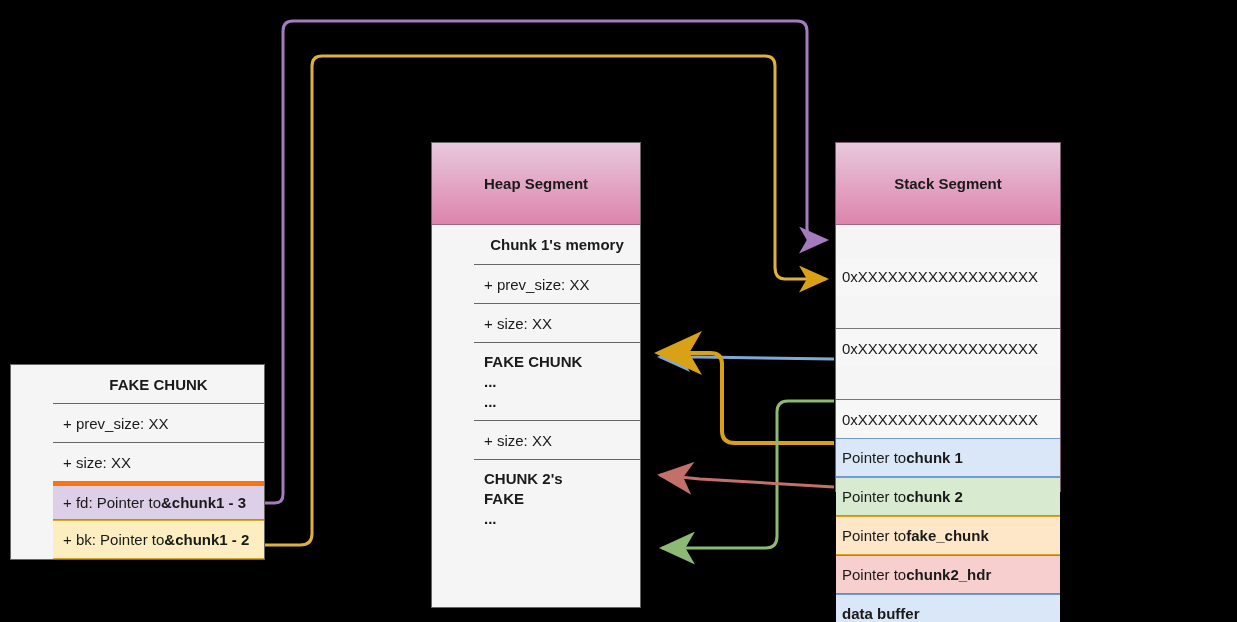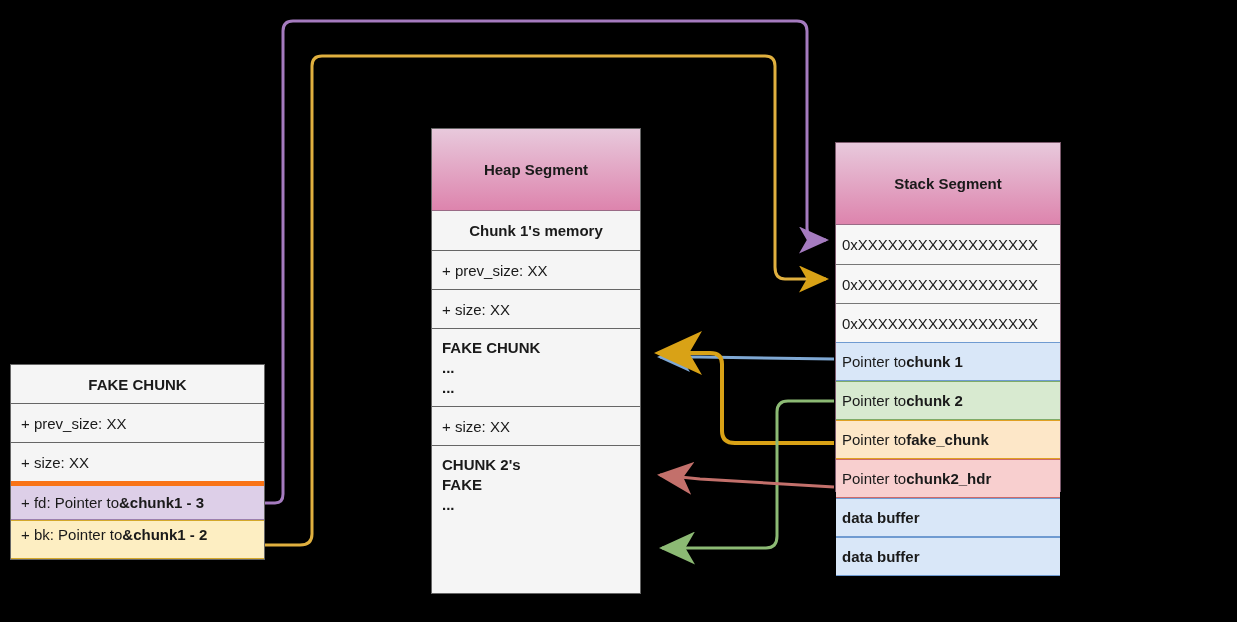--- a/index.html
+++ b/index.html
@@ -13,42 +13,42 @@
   .box{position:absolute;box-sizing:border-box;background:#f5f5f5;
        border:1px solid #666;}
 
   .hdr{height:81px;display:flex;align-items:center;justify-content:center;
        font-weight:bold;font-size:15px;color:#1a1a1a;
        background:linear-gradient(180deg,#e8c9dc 0%,#dd84ad 100%);
        border-bottom:1px solid #9a6b86;}
 
   .row{box-sizing:border-box;display:flex;align-items:center;
        font-size:15px;color:#1a1a1a;background:#f5f5f5;
-       border-top:1px solid #666;padding:15px 10px;}
+       border-top:1px solid #666;padding:0 10px;margin-left:42px;}
   .row.first{border-top:none;}
   .row.center{justify-content:center;font-weight:bold;}
   .row.left{justify-content:flex-start;}
   .row.multi{display:block;padding-top:9px;line-height:20px;font-weight:bold;}
 
   .h-row{height:39px;}
 
   
-  #heap-segment{left:431px;top:128px;width:210px;height:466px;}
+  #heap-segment{left:431px;top:142px;width:210px;height:466px;}
   #stack-segment{left:835px;top:142px;width:226px;height:350px;border-color:#7d5b6e;}
   #fake-chunk{left:10px;top:364px;width:255px;height:196px;}
 
   .row.pink{background:#f8cfcf;border-color:#c06464;border-top:1px solid #c06464;}
   .row.purple{background:#ddcfe8;border-top:5px solid #f97316;border-bottom:1px solid #9b7fae;}
-  .row.yellowrow{background:#fdeec2;border-top:1px solid #d4a82a;border-bottom:1px solid #d4a82a;align-items:flex-end;}
+  .row.yellowrow{background:#fdeec2;border-top:1px solid #d4a82a;border-bottom:1px solid #d4a82a;}
 
   
   .s-row{height:39px;box-sizing:border-box;display:flex;align-items:center;
          justify-content:flex-start;font-size:15px;color:#1a1a1a;
          background:#f7f7f7;border-top:1px solid #777;padding:0 6px;}
-  .s-row.mono{justify-content:flex-start;letter-spacing:0px;}
+  .s-row.mono{justify-content:flex-start;letter-spacing:0px;margin-top:32px;}
   .s-row.blue{background:#d9e7f8;border-top:1px solid #6f9bd1;border-bottom:1px solid #6f9bd1;}
   .s-row.green{background:#d8ead0;border-top:1px solid #7fab69;border-bottom:1px solid #7fab69;}
   .s-row.orange{background:#fde7c8;border-top:1px solid #e0a022;border-bottom:1px solid #e0a022;}
   .s-row.red{background:#f8cfcf;border-top:1px solid #cc6a6a;border-bottom:1px solid #cc6a6a;}
   .bld{font-weight:bold;}
   .s-row.bolded{font-weight:bold;}
 
   .nowrap{white-space:nowrap;}
 </style>
 </head>

